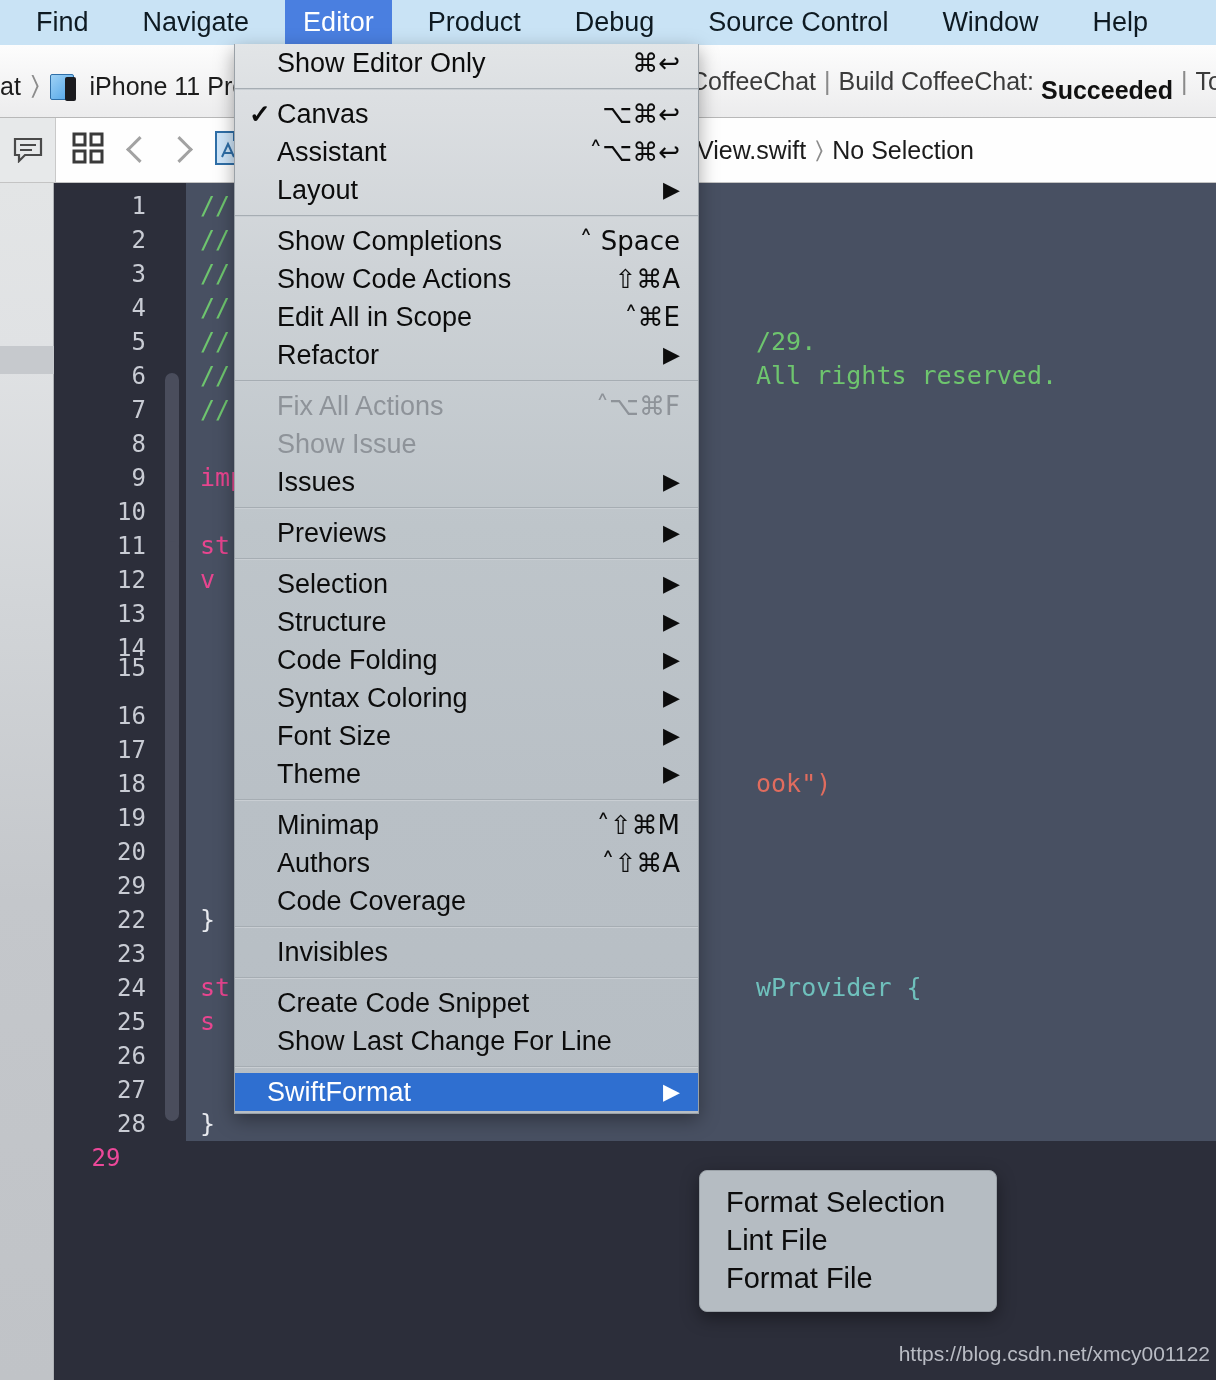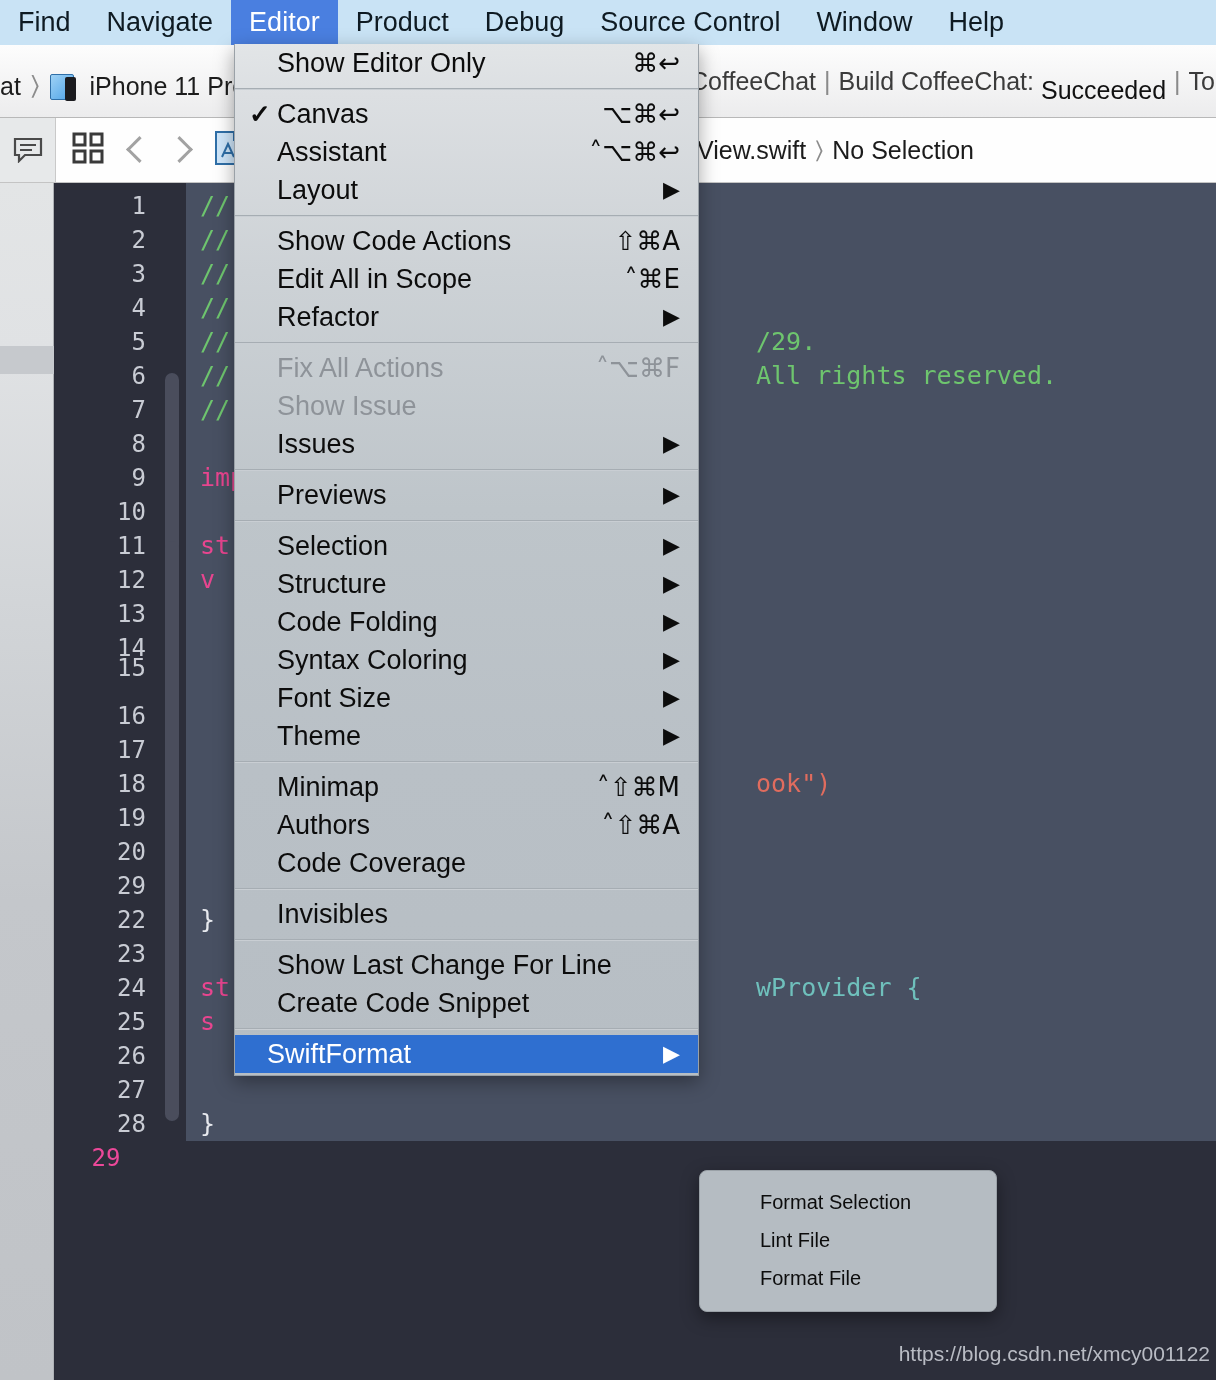--- a/index.html
+++ b/index.html
@@ -15,20 +15,21 @@
   .menubar {
     position: absolute; left: 0; top: 0; width: 1216px; height: 45px;
     background: #c9e3f5;
     display: flex; align-items: center;
     font-size: 27px; color: #0e1a22;
     z-index: 40;
   }
   .menubar-item {
     padding: 0 18px; height: 45px; line-height: 45px;
     white-space: nowrap;
+    margin-left: 18px;
   }
   .menubar-item.active {
     background: #4a7fe0; color: #ffffff;
   }
 
   
   .toolbar {
     position: absolute; left: 0; top: 45px; width: 1216px; height: 73px;
     background: linear-gradient(#fdfdfd, #ececed);
     border-bottom: 1px solid #b8b8b8;
@@ -51,21 +52,21 @@
   }
   .device-icon .phone {
     position: absolute; left: 15px; top: 4px; width: 11px; height: 24px;
     background: #1b1b1f; border-radius: 2px;
   }
   .status-text {
     position: absolute; left: 690px; top: 16px; height: 40px;
     display: flex; align-items: center; font-size: 25px; color: #3b3b3b;
     white-space: nowrap;
   }
-  .status-text b { color: #111; font-weight: normal; margin-top: 18px; }
+  .status-text b { color: #111; font-weight: bold; margin-top: 18px; }
   .status-sep { margin: 0 8px; color: #8a8a8a; }
 
   
   .jumpbar {
     position: absolute; left: 0; top: 118px; width: 1216px; height: 65px;
     background: #fefefe; border-bottom: 1px solid #c4c4c4;
     z-index: 9;
   }
   .jb-left {
     position: absolute; left: 0; top: 0; width: 56px; height: 64px;
@@ -184,21 +185,21 @@
   .submenu {
     position: absolute; left: 699px; top: 1170px; width: 298px;
     background: #b5bcc2;
     border: 1px solid #9aa1a7; border-radius: 8px;
     box-shadow: 0 6px 18px rgba(0,0,0,0.4);
     padding: 12px 0 14px 0;
     z-index: 55;
   }
   .smi {
     height: 38px; display: flex; align-items: center;
-    font-size: 20px; color: #0c0c0c; padding-left: 60px;
+    font-size: 29px; color: #0c0c0c; padding-left: 26px;
   }
 </style>
 </head>
 <body>
 
 <div id="root">
 
   <div class="editor">
     <div class="gutter" id="gutter">
         <div class="lineno" style="top: 6px;">1</div>
@@ -342,20 +343,24 @@
       <div class="mi">
         <span>Assistant</span>
         <span class="key">˄⌥⌘↩</span>
       </div>
       <div class="mi">
         <span>Layout</span>
         <span class="tri">▶</span>
       </div>
       <div class="msep"></div>
       <div class="mi">
+        <span>Show Completions</span>
+        <span class="key">˄ Space</span>
+      </div>
+      <div class="mi">
         <span>Show Code Actions</span>
         <span class="key">⇧⌘A</span>
       </div>
       <div class="mi">
         <span>Edit All in Scope</span>
         <span class="key">˄⌘E</span>
       </div>
       <div class="mi">
         <span>Refactor</span>
         <span class="tri">▶</span>
@@ -413,24 +418,24 @@
       </div>
       <div class="mi">
         <span>Code Coverage</span>
       </div>
       <div class="msep"></div>
       <div class="mi">
         <span>Invisibles</span>
       </div>
       <div class="msep"></div>
       <div class="mi">
+        <span>Create Code Snippet</span>
+      </div>
+      <div class="mi">
         <span>Show Last Change For Line</span>
-      </div>
-      <div class="mi">
-        <span>Create Code Snippet</span>
       </div>
       <div class="msep"></div>
       <div class="mi highlight">
         <span>SwiftFormat</span>
         <span class="tri">▶</span>
       </div>
     </div>
 
   <div class="submenu" id="submenu">
       <div class="smi">Format Selection</div>

